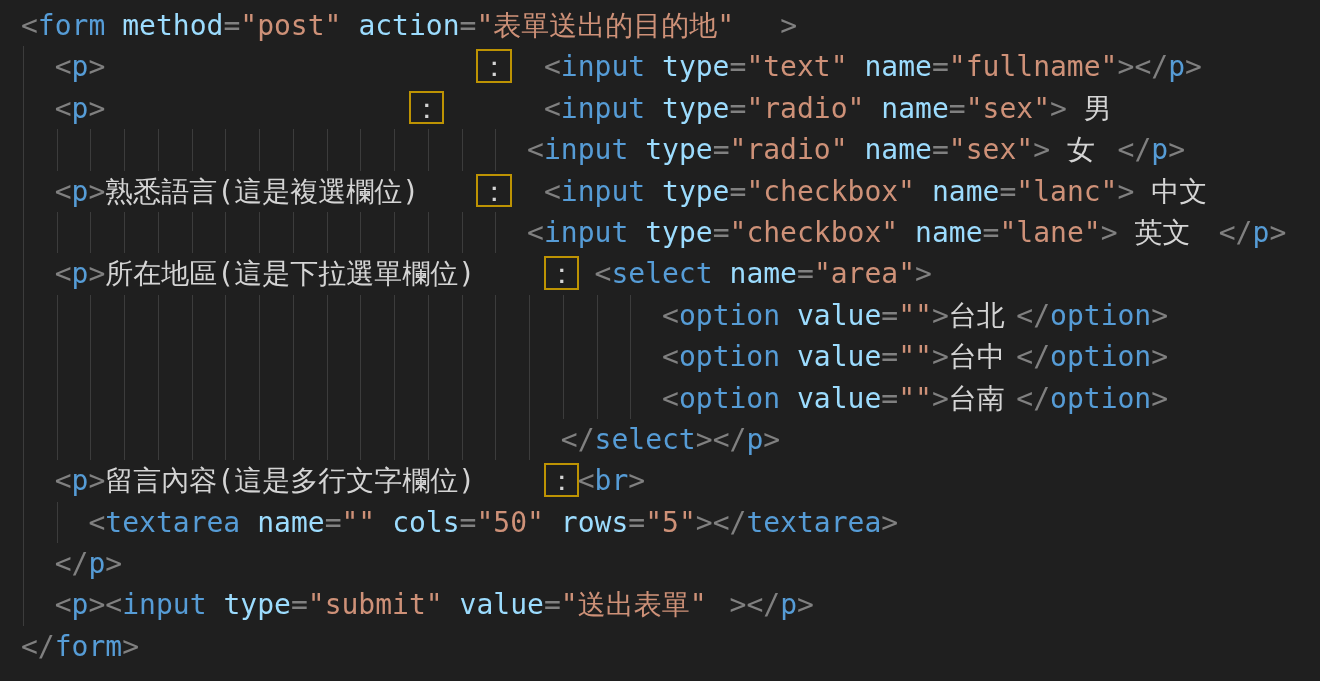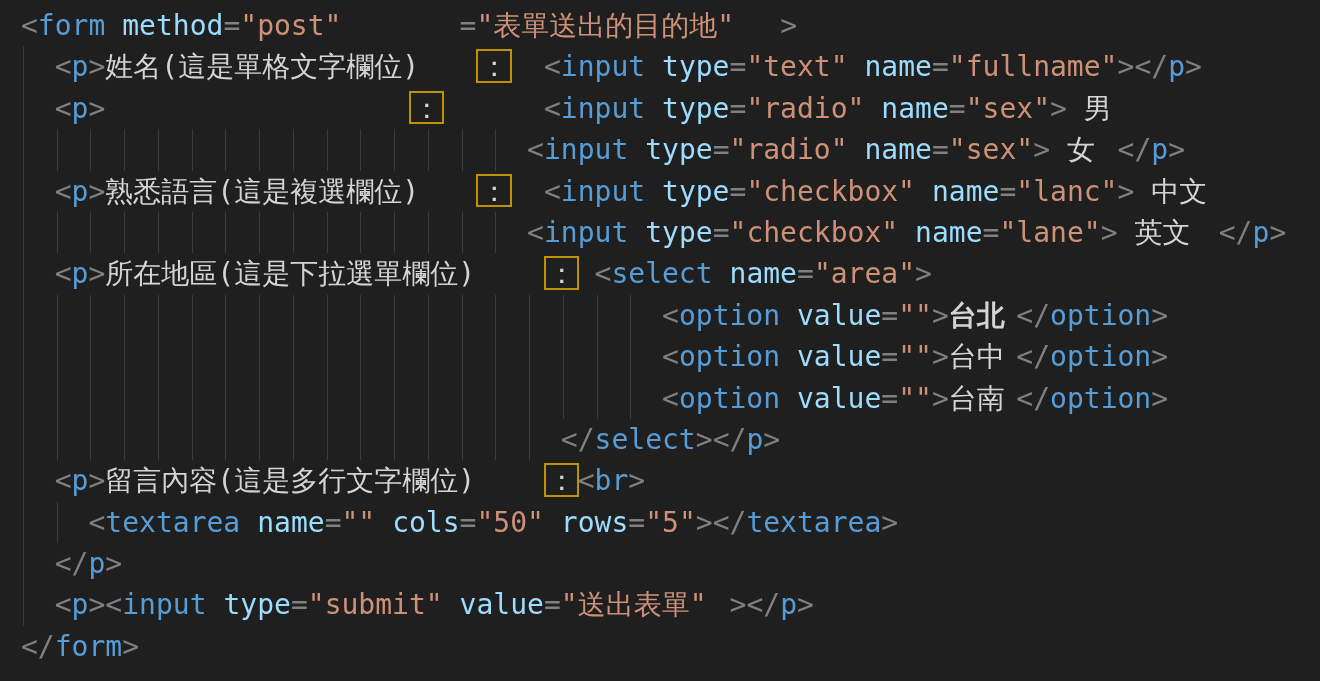--- a/index.html
+++ b/index.html
@@ -36,30 +36,30 @@
 </head>
 <body>
 
 <div class="editor">
     <div class="line">
       <span class="tok tok-g" style="left: calc(var(--pl) + 0*var(--ch));">&lt;</span>
       <span class="tok tok-t" style="left: calc(var(--pl) + 1*var(--ch));">form</span>
       <span class="tok tok-a" style="left: calc(var(--pl) + 6*var(--ch));">method</span>
       <span class="tok tok-g" style="left: calc(var(--pl) + 12*var(--ch));">=</span>
       <span class="tok tok-s" style="left: calc(var(--pl) + 13*var(--ch));">"post"</span>
+      <span class="tok tok-a" style="left: calc(var(--pl) + 20*var(--ch));">action</span>
       <span class="tok tok-g" style="left: calc(var(--pl) + 26*var(--ch));">=</span>
       <span class="tok tok-s" style="left: calc(var(--pl) + 27*var(--ch));">"表單送出的目的地"</span>
       <span class="tok tok-g" style="left: calc(var(--pl) + 45*var(--ch));">&gt;</span>
     </div>
     <div class="line">
       <span class="guide" style="left: calc(var(--pl) + 0*var(--ch) + 2px);"></span>
       <span class="tok tok-g" style="left: calc(var(--pl) + 2*var(--ch));">&lt;</span>
       <span class="tok tok-t" style="left: calc(var(--pl) + 3*var(--ch));">p</span>
       <span class="tok tok-g" style="left: calc(var(--pl) + 4*var(--ch));">&gt;</span>
-      <span class="tok tok-w" style="left: calc(var(--pl) + 5*var(--ch));">姓名(這是單格文字欄位)</span>
       <span class="tok tok-b" style="left: calc(var(--pl) + 27*var(--ch));">：</span>
       <span class="tok tok-g" style="left: calc(var(--pl) + 31*var(--ch));">&lt;</span>
       <span class="tok tok-t" style="left: calc(var(--pl) + 32*var(--ch));">input</span>
       <span class="tok tok-a" style="left: calc(var(--pl) + 38*var(--ch));">type</span>
       <span class="tok tok-g" style="left: calc(var(--pl) + 42*var(--ch));">=</span>
       <span class="tok tok-s" style="left: calc(var(--pl) + 43*var(--ch));">"text"</span>
       <span class="tok tok-a" style="left: calc(var(--pl) + 50*var(--ch));">name</span>
       <span class="tok tok-g" style="left: calc(var(--pl) + 54*var(--ch));">=</span>
       <span class="tok tok-s" style="left: calc(var(--pl) + 55*var(--ch));">"fullname"</span>
       <span class="tok tok-g" style="left: calc(var(--pl) + 65*var(--ch));">&gt;&lt;/</span>
@@ -194,21 +194,21 @@
       <span class="guide" style="left: calc(var(--pl) + 30*var(--ch) + 2px);"></span>
       <span class="guide" style="left: calc(var(--pl) + 32*var(--ch) + 2px);"></span>
       <span class="guide" style="left: calc(var(--pl) + 34*var(--ch) + 2px);"></span>
       <span class="guide" style="left: calc(var(--pl) + 36*var(--ch) + 2px);"></span>
       <span class="tok tok-g" style="left: calc(var(--pl) + 38*var(--ch));">&lt;</span>
       <span class="tok tok-t" style="left: calc(var(--pl) + 39*var(--ch));">option</span>
       <span class="tok tok-a" style="left: calc(var(--pl) + 46*var(--ch));">value</span>
       <span class="tok tok-g" style="left: calc(var(--pl) + 51*var(--ch));">=</span>
       <span class="tok tok-s" style="left: calc(var(--pl) + 52*var(--ch));">""</span>
       <span class="tok tok-g" style="left: calc(var(--pl) + 54*var(--ch));">&gt;</span>
-      <span class="tok tok-w" style="left: calc(var(--pl) + 55*var(--ch)); font-weight: bold;">台北</span>
+      <span class="tok tok-w" style="left: calc(var(--pl) + 55*var(--ch));">台北</span>
       <span class="tok tok-g" style="left: calc(var(--pl) + 59*var(--ch));">&lt;/</span>
       <span class="tok tok-t" style="left: calc(var(--pl) + 61*var(--ch));">option</span>
       <span class="tok tok-g" style="left: calc(var(--pl) + 67*var(--ch));">&gt;</span>
     </div>
     <div class="line">
       <span class="guide" style="left: calc(var(--pl) + 0*var(--ch) + 2px);"></span>
       <span class="guide" style="left: calc(var(--pl) + 2*var(--ch) + 2px);"></span>
       <span class="guide" style="left: calc(var(--pl) + 4*var(--ch) + 2px);"></span>
       <span class="guide" style="left: calc(var(--pl) + 6*var(--ch) + 2px);"></span>
       <span class="guide" style="left: calc(var(--pl) + 8*var(--ch) + 2px);"></span>

